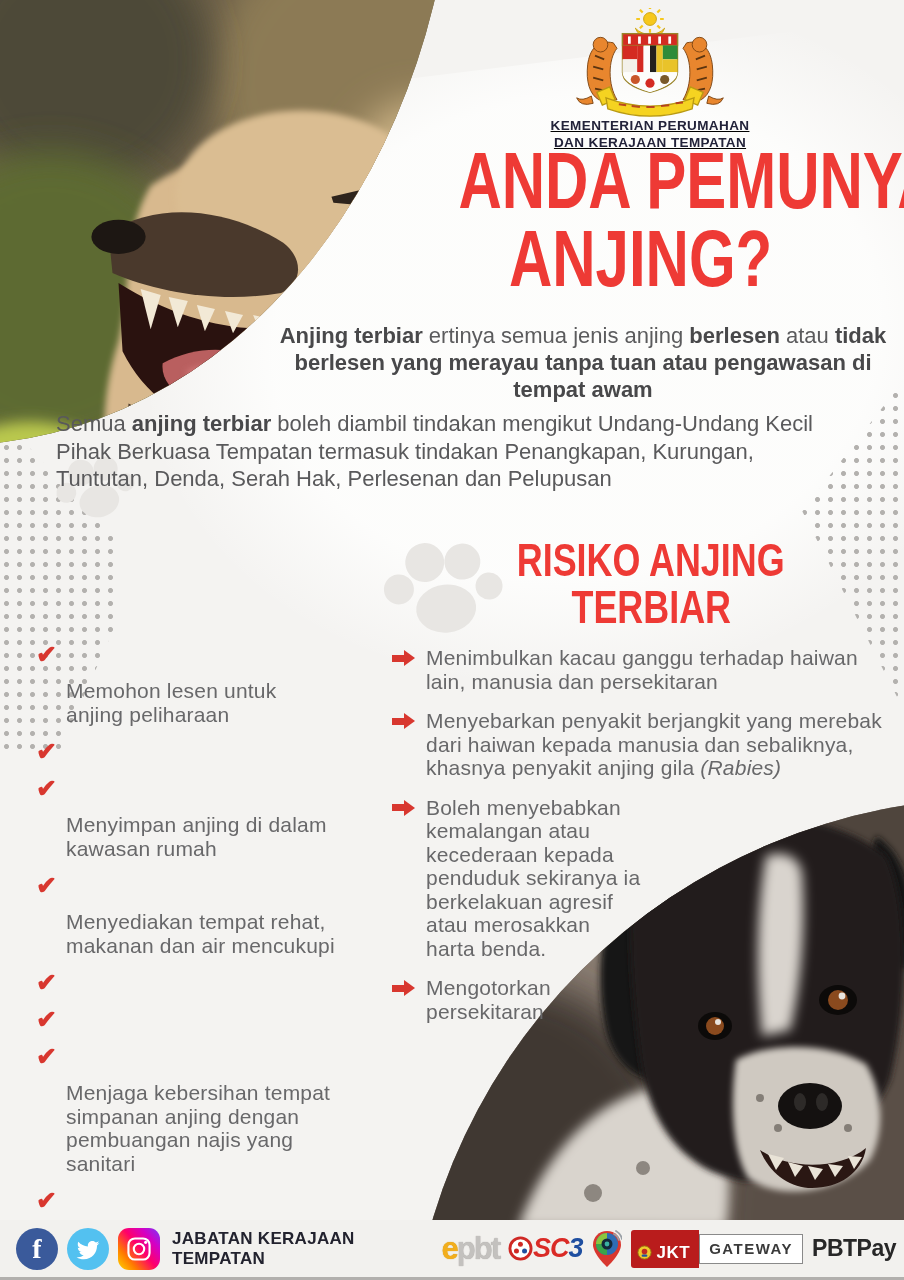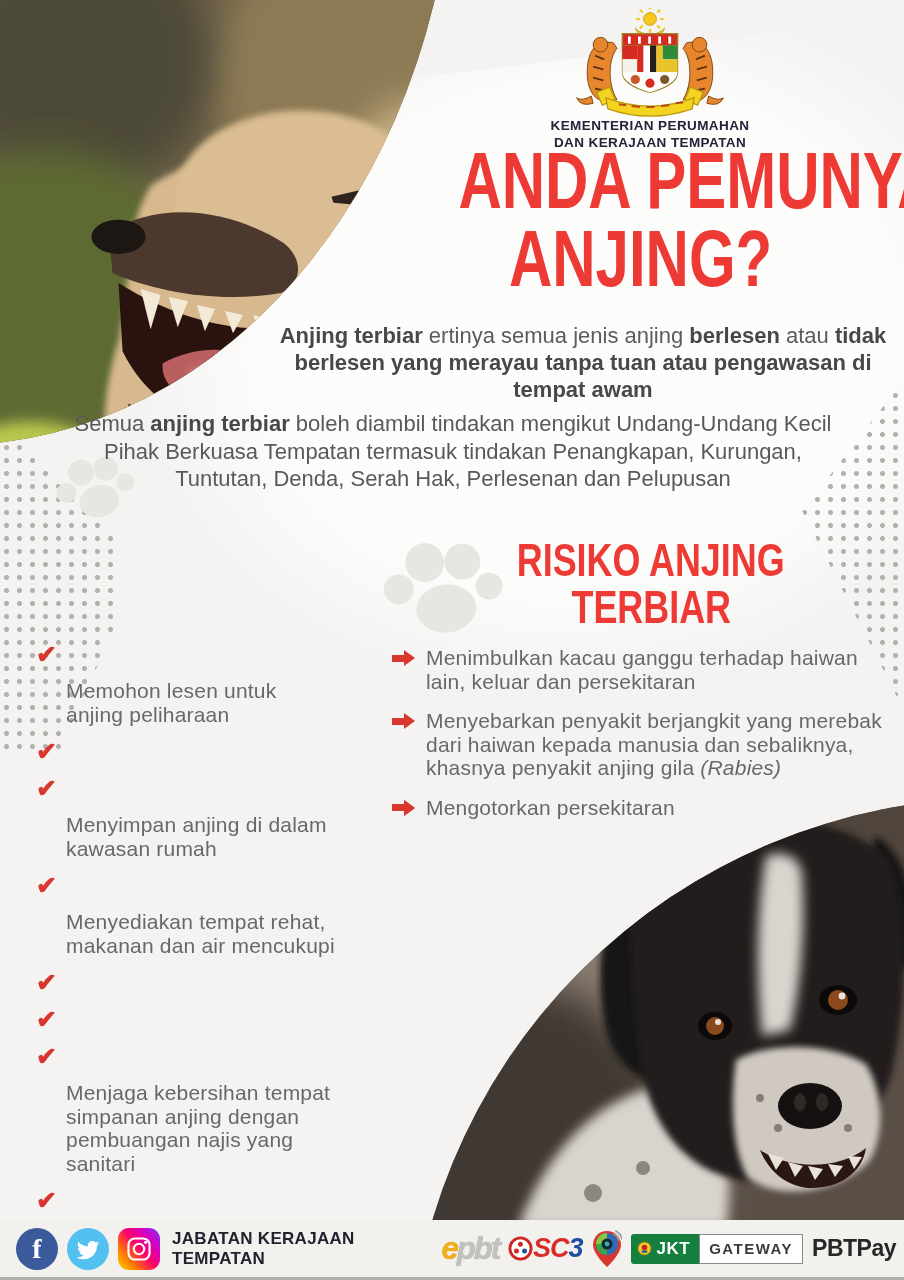--- a/index.html
+++ b/index.html
@@ -17,33 +17,33 @@
   
   .dots{position:absolute;background-image:radial-gradient(circle,#b3b1ae 2.1px, rgba(0,0,0,0) 2.9px);
         background-size:13px 13px;}
   .dots-right{left:798px;top:376px;width:106px;height:338px;
               clip-path:polygon(100% 1%, 4% 40%, 100% 99%);}
   .dots-left{left:0;top:428px;width:120px;height:322px;
              clip-path:polygon(0 0, 9% 0, 100% 36%, 100% 58%, 50% 100%, 0 100%);}
   
   .paw{position:absolute;fill:#e8e6e3;}
   
-  .ministry{position:absolute;left:455px;top:8px;width:390px;text-align:center;}
+  .ministry{position:absolute;left:455px;top:8px;width:390px;text-align:center;text-decoration:underline;}
   .ministry .emblem{display:block;margin:0 auto;}
   .ministry .mline{font-size:13.5px;font-weight:800;color:#23233a;letter-spacing:.4px;line-height:16.5px;}
   
   .title{position:absolute;left:378px;top:142px;width:526px;text-align:center;color:#ee3a35;
          font-weight:900;font-size:80px;line-height:78px;}
   .cond{display:inline-block;transform:scaleX(.75);transform-origin:50% 50%;white-space:nowrap;}
   .cond2{display:inline-block;transform:scaleX(.78);transform-origin:50% 50%;white-space:nowrap;}
   
   .p1{position:absolute;left:276px;top:322px;width:614px;text-align:center;font-size:22px;
       line-height:27px;color:#5b5b5d;}
   .p1 b,.p2 b{font-weight:700;color:#48484a;}
-  .p2{position:absolute;left:56px;top:410px;width:794px;text-align:center;font-size:22px;
+  .p2{position:absolute;left:56px;top:410px;width:794px;font-size:22px;
       line-height:27.5px;color:#59595b;}
   
   .col-title{position:absolute;color:#ee3a35;font-weight:900;font-size:46px;line-height:47px;text-align:center;}
   .col-title-left{left:30px;top:540px;width:410px;}
   .col-title-right{left:455px;top:537px;width:392px;}
   
   .list-left{position:absolute;left:36px;top:642px;width:312px;z-index:2;}
   .li{display:flex;margin-bottom:13px;}
   .check{flex:0 0 30px;color:#d8372f;font-size:25px;line-height:24px;font-weight:900;}
   .li .txt{font-size:21px;line-height:23.5px;color:#68686a;letter-spacing:.2px;width:272px;margin-top:37px;}
@@ -61,29 +61,29 @@
   
   .footer{position:absolute;left:0;top:1220px;width:904px;height:60px;background:#f2f1ee;z-index:6;
           display:flex;align-items:center;border-bottom:3px solid #b2b0ad;box-sizing:border-box;}
   .social{display:flex;align-items:center;gap:9px;margin-left:16px;}
   .soc{width:42px;height:42px;border-radius:50%;display:flex;align-items:center;justify-content:center;}
   .fb{background:#3a5a9b;color:#fff;font-weight:900;font-size:28px;font-family:"Liberation Serif",serif;}
   .tw{background:#53c1f0;}
   .ig{border-radius:11px;background:linear-gradient(50deg,#ffd600 0%,#ff7a00 25%,#ff0069 52%,#d300c5 76%,#7638fa 100%);}
   .footer-label{margin-left:12px;font-size:17px;font-weight:800;color:#22222e;letter-spacing:.3px;}
   .footer-logos{margin-left:auto;margin-right:8px;display:flex;align-items:center;gap:9px;}
-  .epbt{font-style:italic;font-weight:900;font-size:31px;letter-spacing:-2px;line-height:30px;}
+  .epbt{font-weight:900;font-size:31px;letter-spacing:-2px;line-height:30px;}
   .epbt .e{color:#f2ae1d;text-shadow:0 0 1px #c88d00;}
   .epbt .rest{color:#c3c1be;text-shadow:0 0 1px #9a9895;}
   .osc{display:flex;align-items:center;font-style:italic;font-weight:900;font-size:27px;letter-spacing:-1px;}
   .osc .sc{color:#da2b26;}
   .osc .three{color:#1f4fa0;}
   .badge-group{display:flex;align-items:center;}
-  .jkt-badge{height:30px;background:#15803d;border-radius:3px 0 0 3px;display:flex;align-items:center;
-             padding:0 9px 0 6px;gap:5px;}
+  .jkt-badge{height:30px;background:#b91c1c;border-radius:3px 0 0 3px;display:flex;align-items:center;
+             padding:8px 9px 0 6px;gap:5px;}
   .jkt-badge span{color:#fff;font-weight:900;font-size:17px;letter-spacing:.5px;}
   .gw-badge{height:28px;background:#fff;border:1px solid #8a8a8a;display:flex;align-items:center;padding:0 9px;}
   .gw-badge span{color:#3a3a3a;font-weight:800;font-size:15px;letter-spacing:1.5px;}
   .pbtpay{font-weight:900;font-size:23px;color:#272727;letter-spacing:-.5px;}
 </style>
 </head>
 <body>
 
 <div class="poster">
 
@@ -282,35 +282,36 @@
       <span class="txt">Memastikan anjing tidak menimbulkan kacau ganggu</span>
     </div>
   </div>
 
   <div class="list-right">
     <div class="ri">
       <span class="arrow-icon">
           <i></i>
           <u></u>
         </span>
-      <span>Menimbulkan kacau ganggu terhadap haiwan lain, keluar dan persekitaran</span>
+      <span>Menimbulkan kacau ganggu terhadap haiwan lain, manusia dan persekitaran</span>
     </div>
     <div class="ri">
       <span class="arrow-icon">
           <i></i>
           <u></u>
         </span>
       <span>Menyebarkan penyakit berjangkit yang merebak dari haiwan kepada manusia dan sebaliknya, khasnya penyakit anjing gila </span><span class="it">(Rabies)</span>
     </div>
     <div class="circle-spacer"></div>
     <div class="ri">
       <span class="arrow-icon">
           <i></i>
           <u></u>
         </span>
+      <span>Boleh menyebabkan kemalangan atau kecederaan kepada penduduk sekiranya ia berkelakuan agresif atau merosakkan harta benda.</span>
     </div>
     <div class="ri">
       <span class="arrow-icon">
           <i></i>
           <u></u>
         </span>
       <span>Mengotorkan persekitaran</span>
     </div>
   </div>
 

